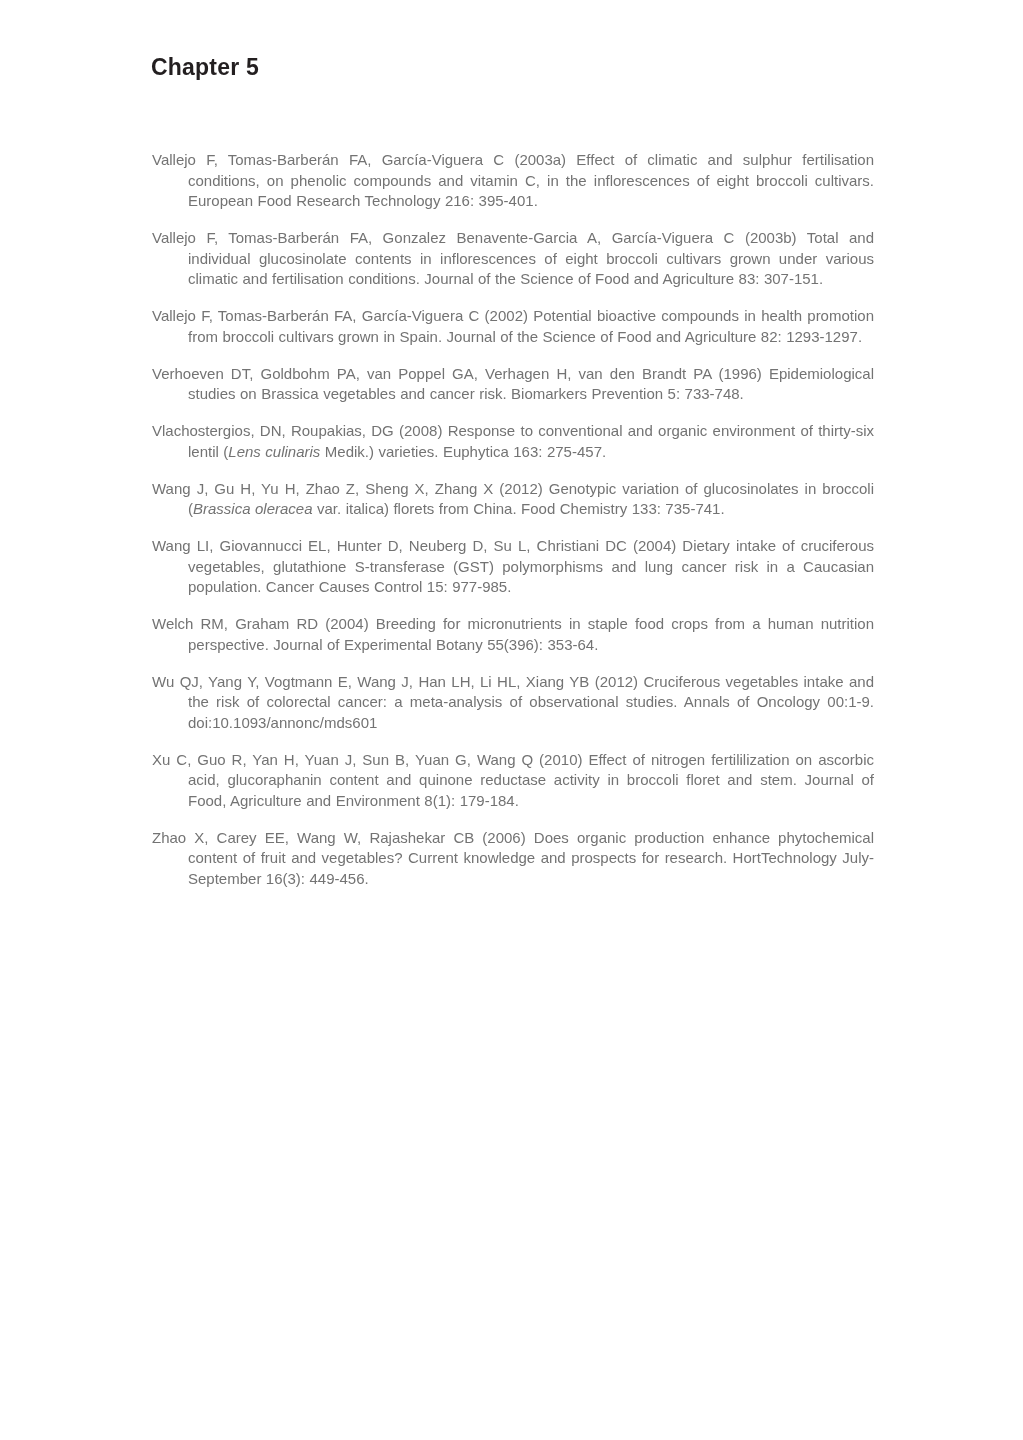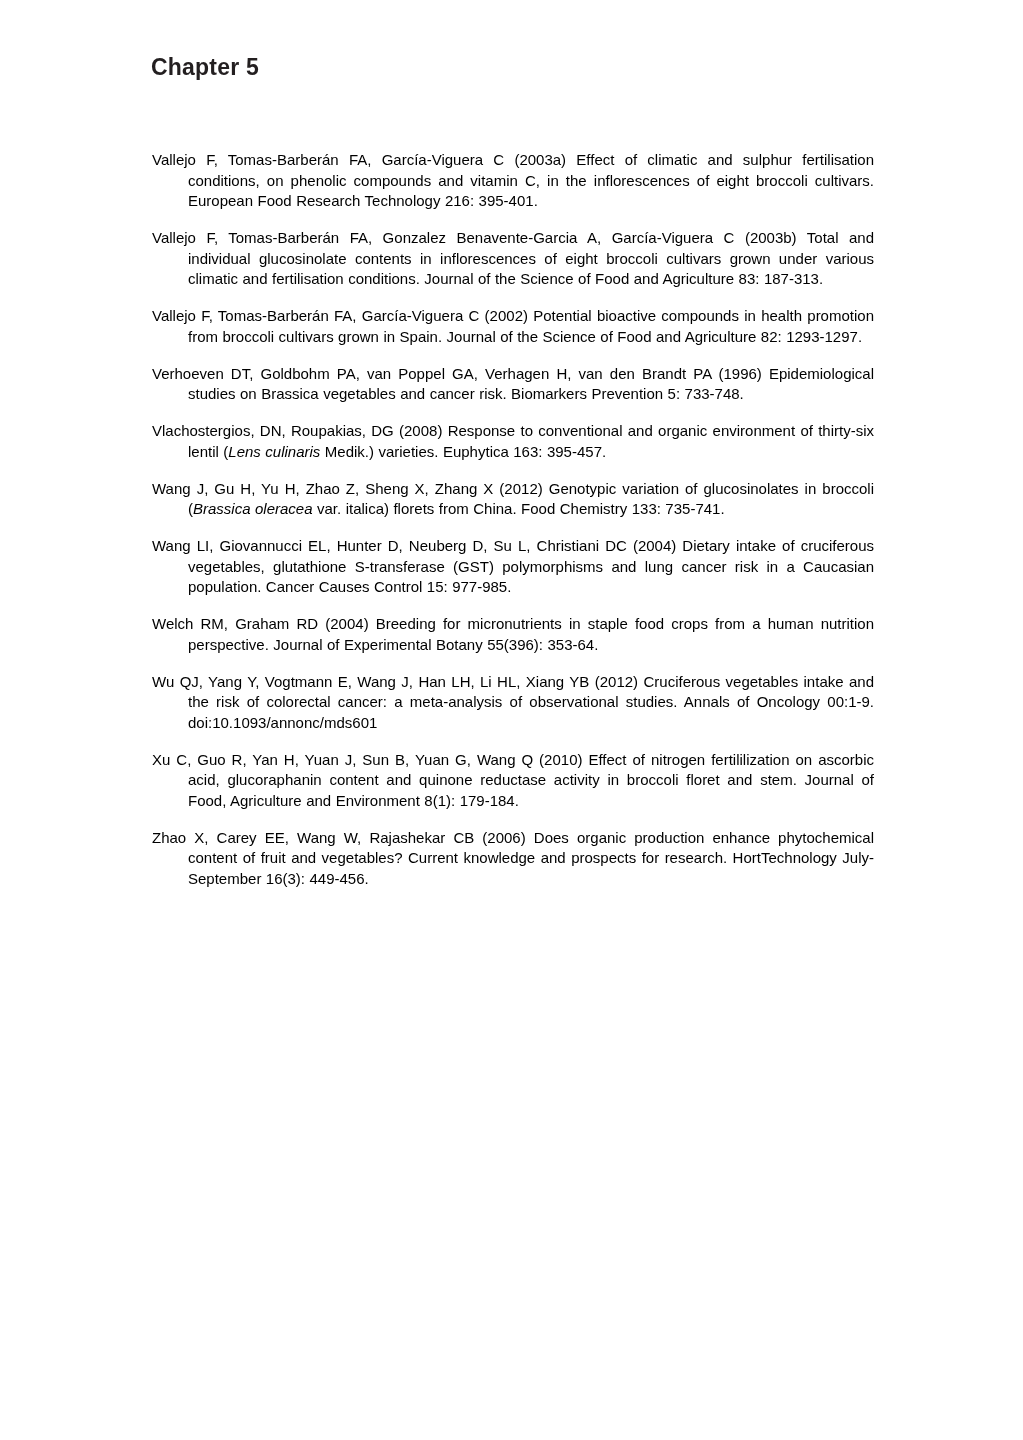--- a/index.html
+++ b/index.html
@@ -32,21 +32,21 @@
       top: 150px;
       width: 722px;
     }
     .reference {
       margin: 0 0 16.5px 0;
       padding-left: 36px;
       text-indent: -36px;
       text-align: justify;
       font-size: 15px;
       line-height: 20.5px;
-      color: #000000;
+      color: #737373;
       word-spacing: 0.3px;
     }
     .reference i {
       font-style: italic;
     }
     .page-number {
       position: absolute;
       left: 152px;
       top: 1355px;
       font-size: 21px;
@@ -55,24 +55,24 @@
     }
   </style>
 </head>
 <body>
 
 <div class="page">
   <h1 class="chapter-title">Chapter 5</h1>
 
   <div class="references" id="references-list">
       <p class="reference"><span>Vallejo F, Tomas-Barberán FA, García-Viguera C (2003a) Effect of climatic and sulphur fertilisation conditions, on phenolic compounds and vitamin C, in the inflorescences of eight broccoli cultivars. European Food Research Technology 216: 395-401.</span></p>
-      <p class="reference"><span>Vallejo F, Tomas-Barberán FA, Gonzalez Benavente-Garcia A, García-Viguera C (2003b) Total and individual glucosinolate contents in inflorescences of eight broccoli cultivars grown under various climatic and fertilisation conditions. Journal of the Science of Food and Agriculture 83: 187-313.</span></p>
+      <p class="reference"><span>Vallejo F, Tomas-Barberán FA, Gonzalez Benavente-Garcia A, García-Viguera C (2003b) Total and individual glucosinolate contents in inflorescences of eight broccoli cultivars grown under various climatic and fertilisation conditions. Journal of the Science of Food and Agriculture 83: 307-151.</span></p>
       <p class="reference"><span>Vallejo F, Tomas-Barberán FA, García-Viguera C (2002) Potential bioactive compounds in health promotion from broccoli cultivars grown in Spain. Journal of the Science of Food and Agriculture 82: 1293-1297.</span></p>
       <p class="reference"><span>Verhoeven DT, Goldbohm PA, van Poppel GA, Verhagen H, van den Brandt PA (1996) Epidemiological studies on Brassica vegetables and cancer risk. Biomarkers Prevention 5: 733-748.</span></p>
-      <p class="reference"><span>Vlachostergios, DN, Roupakias, DG (2008) Response to conventional and organic environment of thirty-six lentil (</span><i>Lens culinaris</i><span> Medik.) varieties. Euphytica 163: 395-457.</span></p>
+      <p class="reference"><span>Vlachostergios, DN, Roupakias, DG (2008) Response to conventional and organic environment of thirty-six lentil (</span><i>Lens culinaris</i><span> Medik.) varieties. Euphytica 163: 275-457.</span></p>
       <p class="reference"><span>Wang J, Gu H, Yu H, Zhao Z, Sheng X, Zhang X (2012) Genotypic variation of glucosinolates in broccoli (</span><i>Brassica oleracea</i><span> var. italica) florets from China. Food Chemistry 133: 735-741.</span></p>
       <p class="reference"><span>Wang LI, Giovannucci EL, Hunter D, Neuberg D, Su L, Christiani DC (2004) Dietary intake of cruciferous vegetables, glutathione S-transferase (GST) polymorphisms and lung cancer risk in a Caucasian population. Cancer Causes Control 15: 977-985.</span></p>
       <p class="reference"><span>Welch RM, Graham RD (2004) Breeding for micronutrients in staple food crops from a human nutrition perspective. Journal of Experimental Botany 55(396): 353-64.</span></p>
       <p class="reference"><span>Wu QJ, Yang Y, Vogtmann E, Wang J, Han LH, Li HL, Xiang YB (2012) Cruciferous vegetables intake and the risk of colorectal cancer: a meta-analysis of observational studies. Annals of Oncology 00:1-9. doi:10.1093/annonc/mds601</span></p>
       <p class="reference"><span>Xu C, Guo R, Yan H, Yuan J, Sun B, Yuan G, Wang Q (2010) Effect of nitrogen fertililization on ascorbic acid, glucoraphanin content and quinone reductase activity in broccoli floret and stem. Journal of Food, Agriculture and Environment 8(1): 179-184.</span></p>
       <p class="reference"><span>Zhao X, Carey EE, Wang W, Rajashekar CB (2006) Does organic production enhance phytochemical content of fruit and vegetables? Current knowledge and prospects for research. HortTechnology July-September 16(3): 449-456.</span></p>
     </div>
 
   <div class="page-number">178</div>
 </div>

